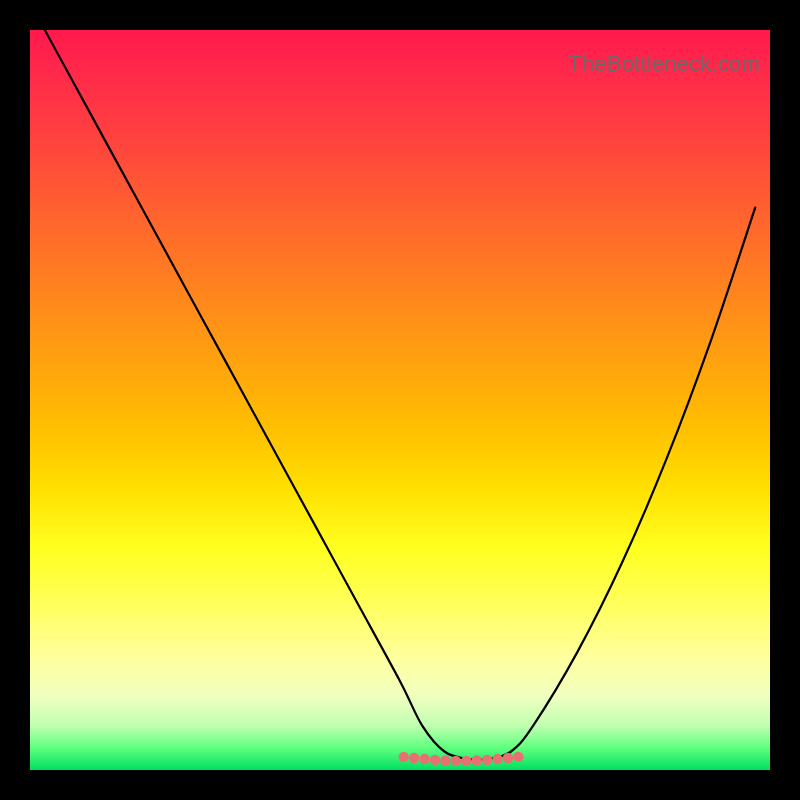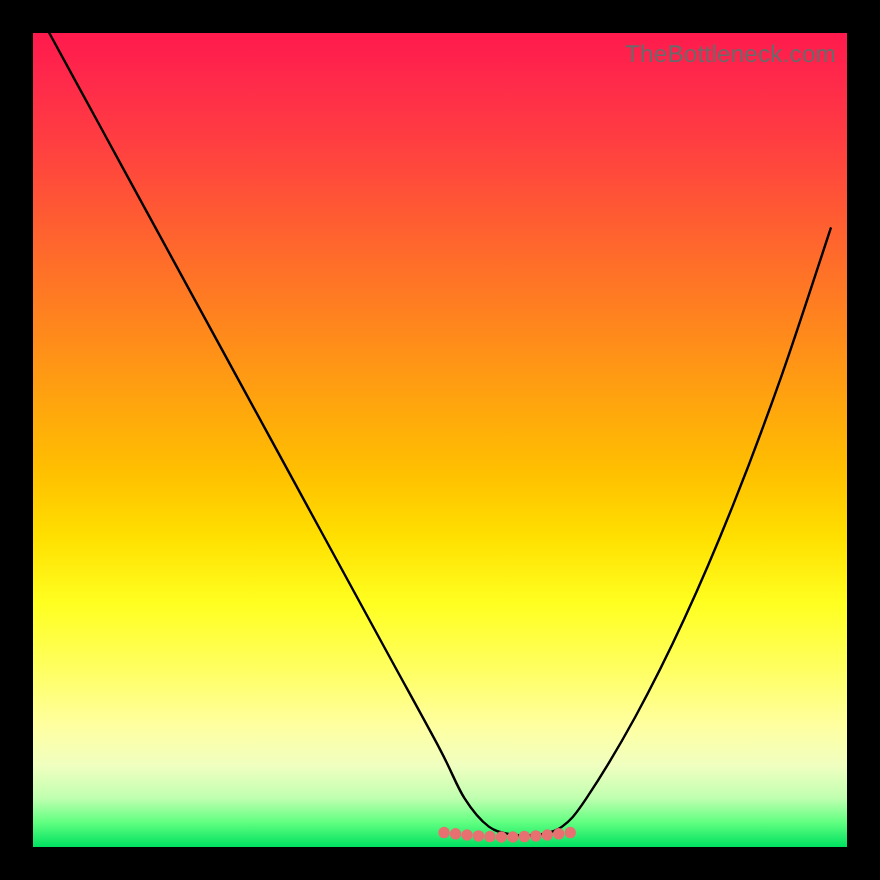--- a/index.html
+++ b/index.html
@@ -29,21 +29,21 @@
       #ffff60 78%,
       #ffffa0 85%,
       #f0ffc0 90%,
       #c0ffb0 94%,
       #60ff80 97%,
       #00e060 100%
     );
   }
   .watermark {
     position: absolute;
-    top: 6px;
+    top: 21px;
     right: 10px;
     font-family: Arial, Helvetica, sans-serif;
     font-size: 22px;
     font-weight: 500;
     color: #6a6a6a;
     letter-spacing: 0.2px;
   }
   .curve-svg {
     position: absolute;
     left: 0;

